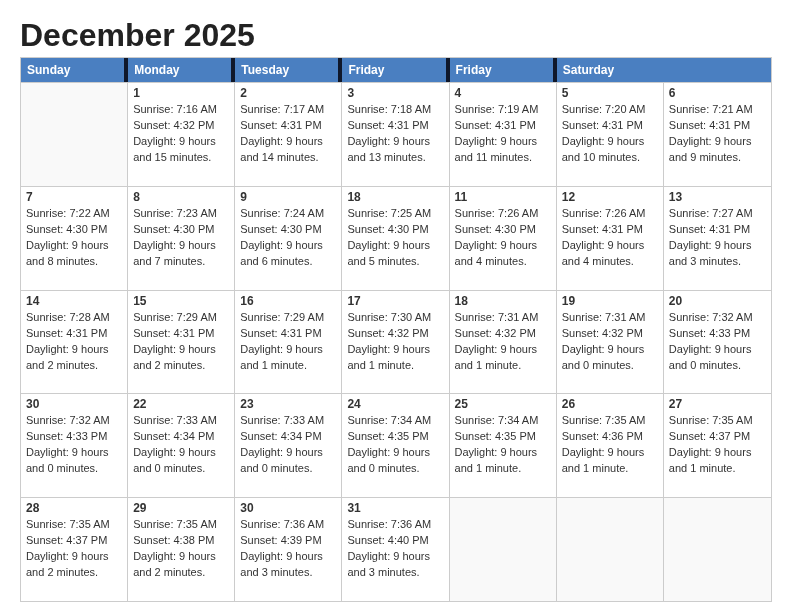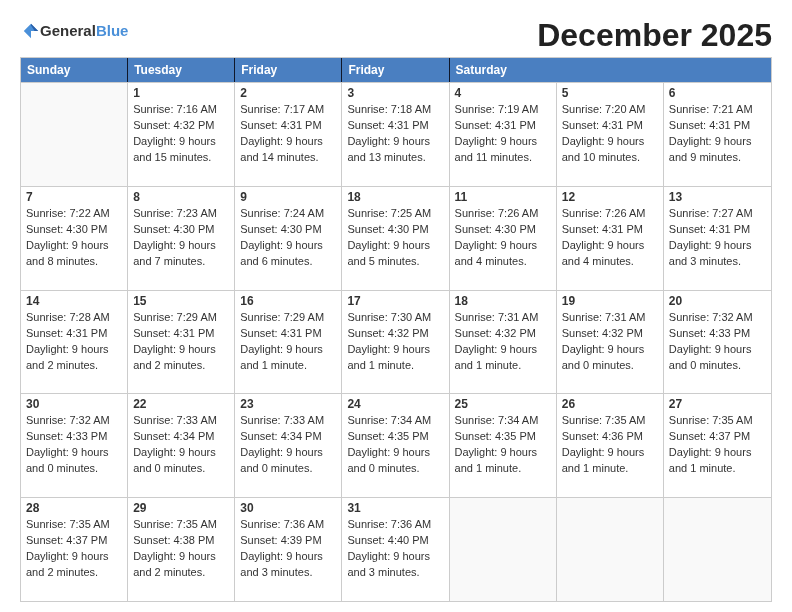--- a/index.html
+++ b/index.html
@@ -57,21 +57,21 @@
       display: grid;
       grid-template-columns: repeat(7, 1fr);
       background: #4a7fc1;
     }
     .cal-header-cell {
       color: #fff;
       font-size: 12px;
       font-weight: bold;
       padding: 5px 6px;
       text-align: left;
-      border-right: 1px solid #0f172a;
+      border-right: 4px solid #0f172a;
     }
     .cal-header-cell:last-child { border-right: none; }
     .cal-body {
       flex: 1;
       display: flex;
       flex-direction: column;
     }
     .cal-row {
       display: grid;
       grid-template-columns: repeat(7, 1fr);
@@ -99,37 +99,29 @@
       font-size: 11px;
       color: #333;
       line-height: 1.45;
     }
   </style>
 </head>
 <body>
 
 <div class="page">
   <div class="header">
-    <div class="logo">
-      <svg class="logo-icon" viewBox="0 0 20 20">
-        <polygon points="10,2 18,10 10,10 10,18 2,10 10,2" fill="#4a90d9"></polygon>
-        <polygon points="10,2 18,10 14,10 10,4" fill="#2a60a9"></polygon>
-      </svg>
-      <div>
-        <span style="font-size:15px;font-weight:bold;color:#333;">General</span><span style="font-size:15px;font-weight:bold;color:#4a90d9;">Blue</span>
-      </div>
-    </div>
     <div class="title-block">
       <div class="month-title">December 2025</div>
     </div>
   </div>
 
   <div class="calendar">
     <div class="cal-header-row">
       <div class="cal-header-cell">Sunday</div>
+      <div class="cal-header-cell">Monday</div>
       <div class="cal-header-cell">Tuesday</div>
       <div class="cal-header-cell">Friday</div>
       <div class="cal-header-cell">Friday</div>
       <div class="cal-header-cell">Saturday</div>
     </div>
     <div class="cal-body" id="cal-body">
     <div class="cal-row">
           <div class="cal-cell empty"></div>
           <div class="cal-cell">
             <div class="day-num">1</div>

